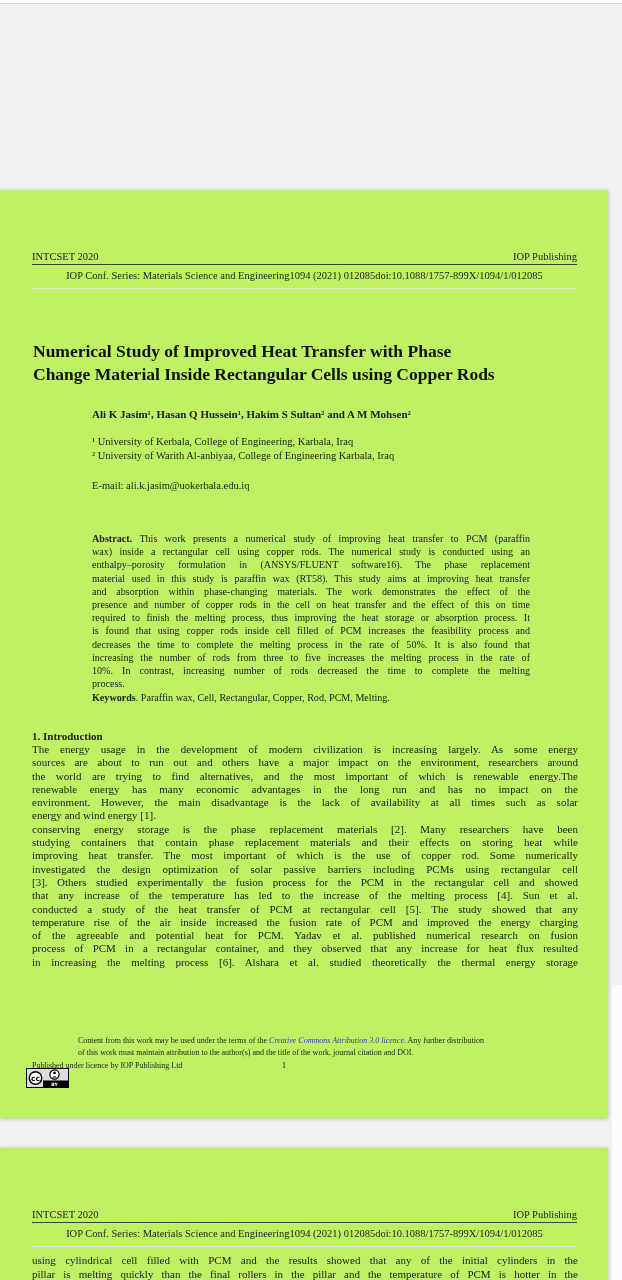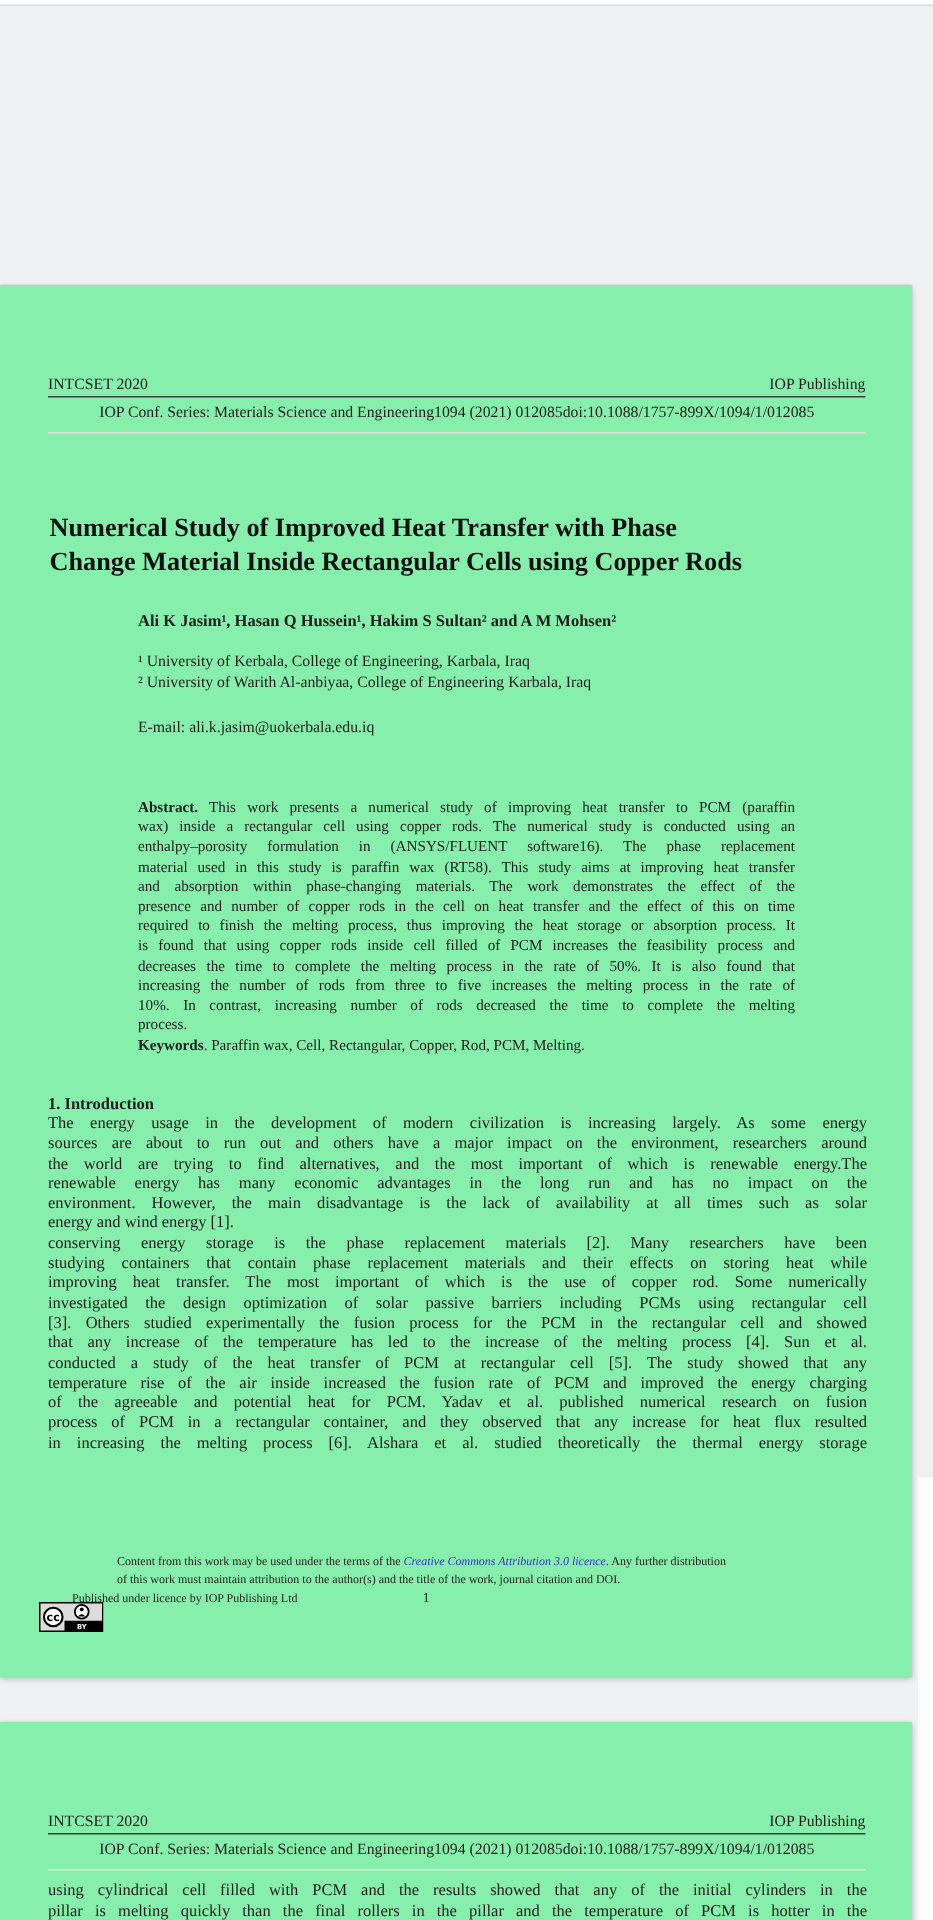--- a/index.html
+++ b/index.html
@@ -6,21 +6,21 @@
   body{width:622px;height:1280px;overflow:hidden;background:#eff1f3;
        font-family:"Liberation Serif","DejaVu Serif",serif;color:#202020;}
   .viewport{position:relative;width:622px;height:1280px;overflow:hidden;}
 
   .toolbar-edge{position:absolute;left:0;top:0;width:622px;height:3px;
                 background:#fbfcfd;border-bottom:1px solid #d8dadc;z-index:5;}
 
   .scroll-track{position:absolute;right:0;top:0;width:10px;height:1280px;background:#fbfcfe;z-index:4;}
   .scroll-thumb{position:absolute;left:0;top:0;width:10px;height:985px;background:#eff1f3;}
 
-  .page{position:absolute;left:0;width:608px;background:#86efac;
+  .page{position:absolute;left:0;width:608px;background:#bef264;
         box-shadow:0 1px 4px rgba(60,64,67,.28),0 0 1px rgba(60,64,67,.2);}
   .pg1{top:190px;height:928px;}
   .pg2{top:1148px;height:928px;}
 
   .pgheader{position:absolute;left:32px;right:31px;top:60px;font-size:10.5px;color:#1d1d1d;}
   .ph-row1{display:flex;justify-content:space-between;line-height:13px;}
   .ph-rule{border-top:1px solid #3f3f3f;margin-top:1px;}
   .ph-row2{display:flex;justify-content:center;line-height:12px;margin-top:5px;}
   .ph-rule2{border-top:1px solid #e9dfdf;margin-top:6px;}
 
@@ -38,21 +38,21 @@
 
   .jline{text-align:justify;text-align-last:justify;}
   .jlines > div{text-align:justify;text-align-last:justify;}
   .jlines.relax > div:last-child{text-align-last:left;}
 
   .p2body{position:absolute;left:32px;right:30px;top:106px;font-size:11px;line-height:13.5px;}
 
   .badge{position:absolute;left:26px;top:878px;width:43px;height:37px;}
   .footer-text{position:absolute;left:78px;top:845px;width:496px;font-size:8px;line-height:11.7px;color:#222;}
   .lic-link{color:#3434cb;text-decoration:none;cursor:pointer;font-style:italic;}
-  .published{position:absolute;left:48px;top:871px;font-size:8px;color:#222;}
+  .published{position:absolute;left:32px;top:871px;font-size:8px;color:#222;}
   .pagenum{position:absolute;left:264px;top:870px;width:40px;text-align:center;font-size:9px;}
 </style>
 </head>
 <body>
 
 <div class="viewport">
 
   <div class="toolbar-edge"></div>
 
   <div class="scroll-track">

